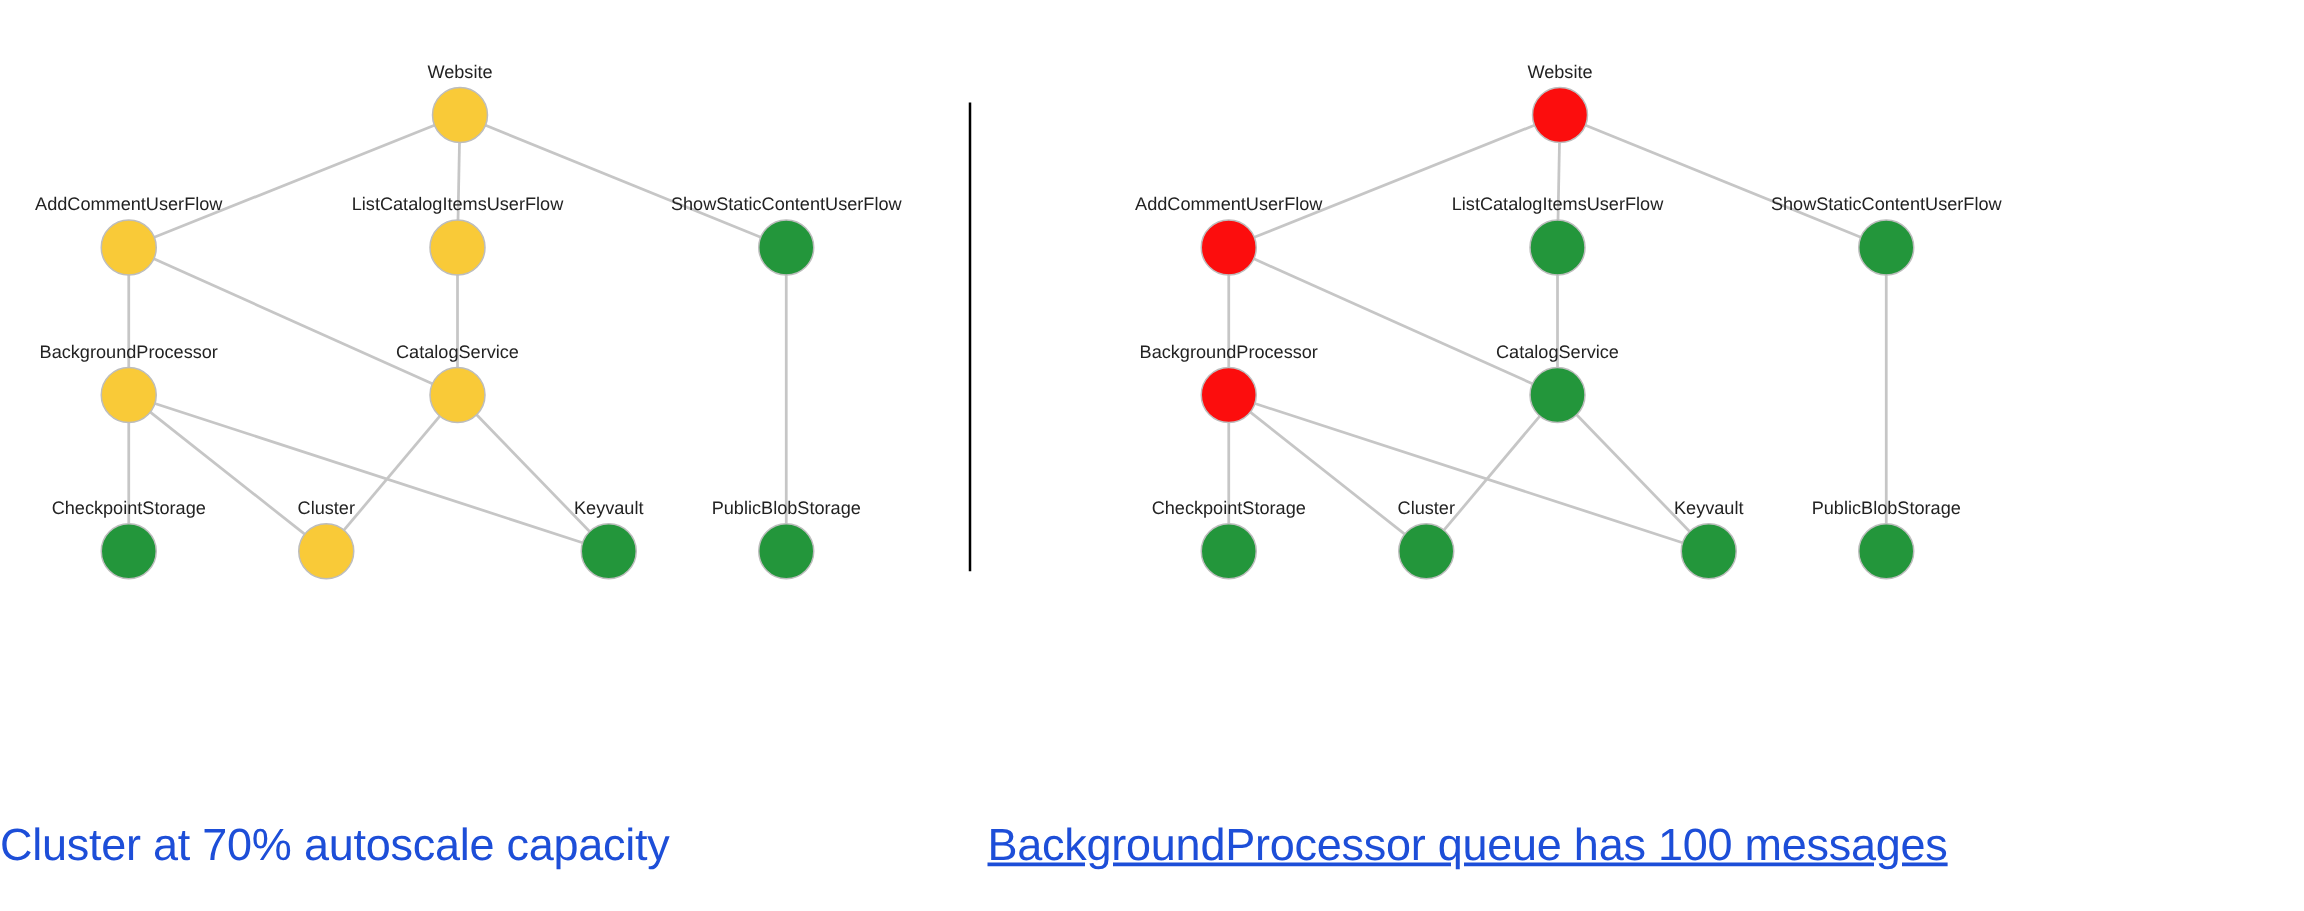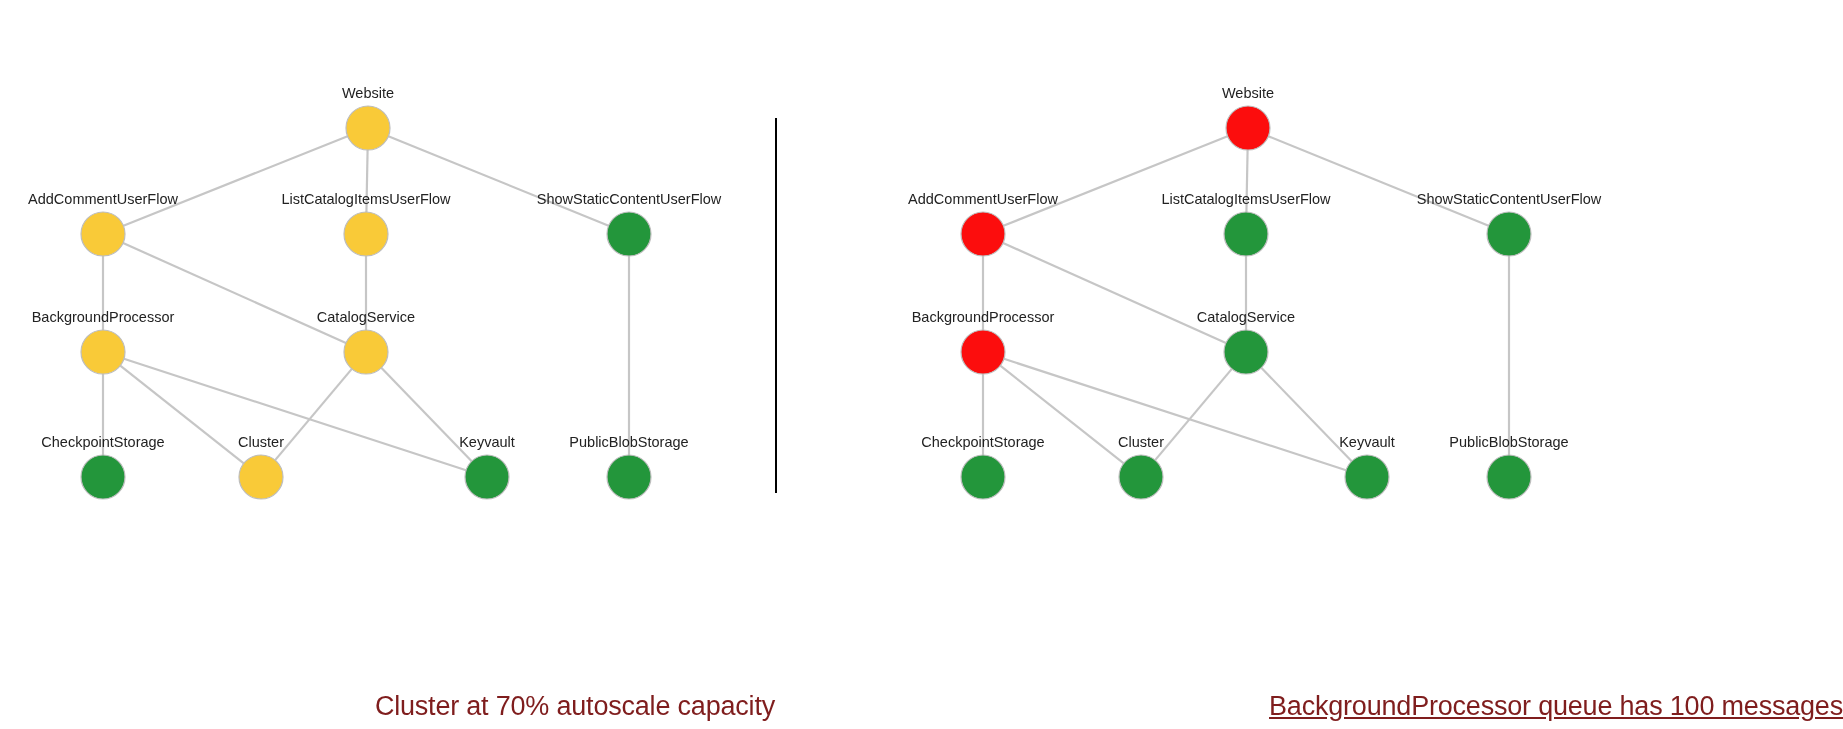--- a/index.html
+++ b/index.html
@@ -12,21 +12,20 @@
     height: 729px;
     font-family: "Liberation Sans", sans-serif;
     overflow: hidden;
     position: relative;
   }
   #stage {
     position: relative;
     width: 1843px;
     height: 627px;
     background: #ffffff;
-    margin-top: 36px;
   }
   .panel {
     position: absolute;
     top: 0;
     height: 729px;
   }
   #panel-left  { left: 0;    width: 775px; }
   #panel-right { left: 790px; width: 1053px; }
 
   .graph-svg {
@@ -40,24 +39,24 @@
     left: 775px;
     top: 82px;
     width: 2px;
     height: 375px;
     background: #000000;
   }
 
   .caption {
     position: absolute;
     width: 100%;
-    text-align: right;
-    font-size: 27px;
+    text-align: left;
+    font-size: 36px;
     font-weight: 400;
-    color: #7f1d1d;
+    color: #1d4ed8;
     letter-spacing: -0.2px;
     font-family: "Liberation Sans", sans-serif;
   }
   #caption-left  { top: 655px; left: 0;  width: 775px; }
   #caption-right { top: 655px; left: 0;  width: 1053px; text-decoration: underline; }
 
   .node-label {
     font-family: "Liberation Sans", sans-serif;
     font-size: 14.5px;
     fill: #222222;

